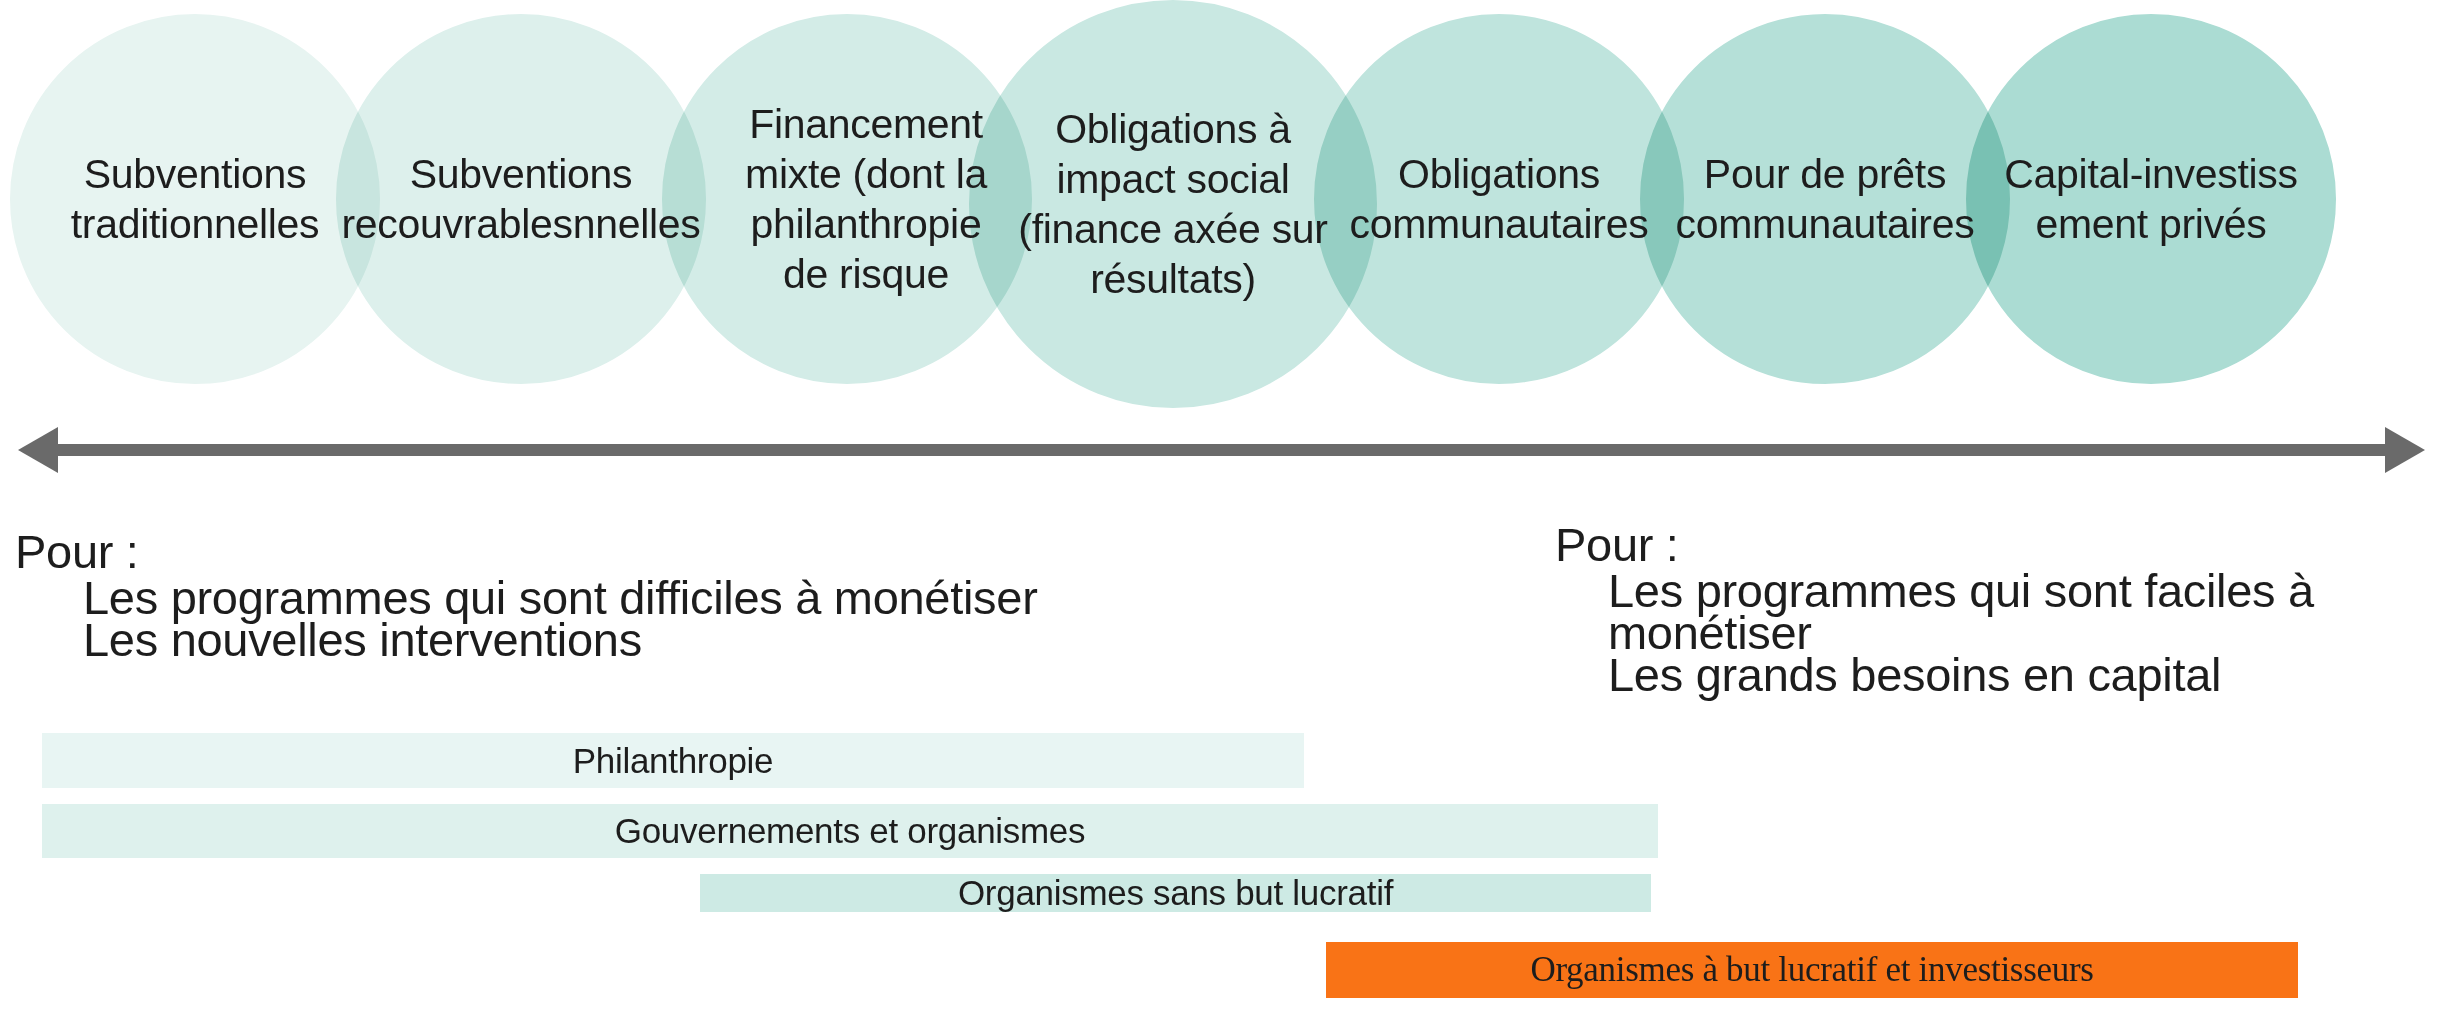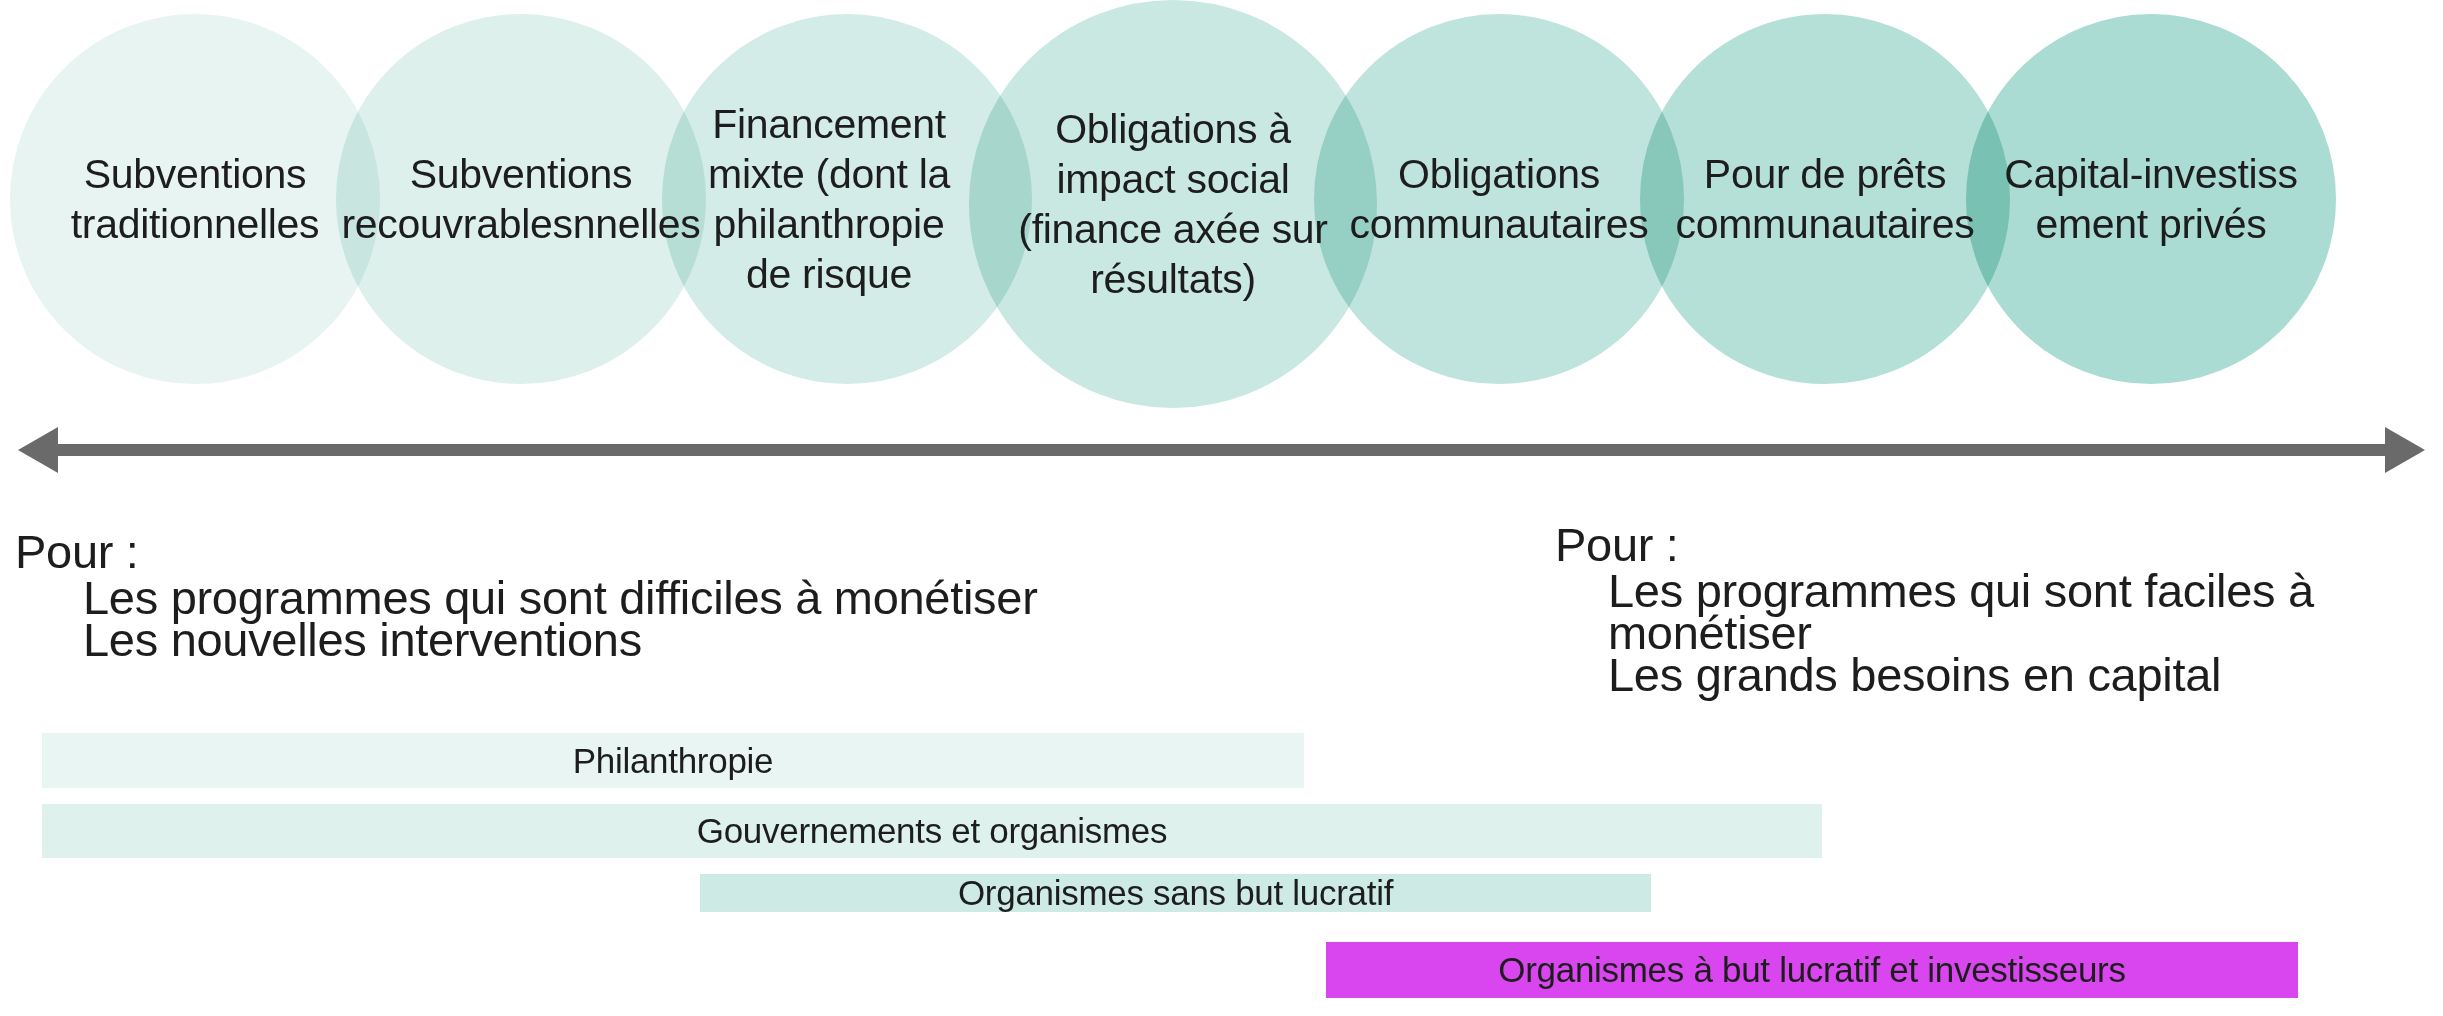--- a/index.html
+++ b/index.html
@@ -44,21 +44,21 @@
     justify-content: center;
     text-align: center;
     font-size: 41px;
     line-height: 50px;
     letter-spacing: -0.3px;
     white-space: pre-line;
     pointer-events: none;
   }
   .l1 { left: -15px; }
   .l2 { left: 311px; }
-  .l3 { left: 619px; }
+  .l3 { left: 656px; }
   .l4 { left: 963px; top: -4px; height: 416px; }
   .l5 { left: 1289px; }
   .l6 { left: 1615px; }
   .l7 { left: 1941px; }
   
   .arrow-shaft {
     position: absolute;
     left: 50px;
     top: 444px;
     width: 2343px;
@@ -97,21 +97,21 @@
   
   .bar {
     position: absolute;
     display: flex;
     align-items: center;
     justify-content: center;
     font-size: 35px;
     letter-spacing: -0.3px;
   }
   .bar1 { left: 42px;   top: 733px; width: 1262px; height: 55px; }
-  .bar2 { left: 42px;   top: 804px; width: 1780px; height: 54px; }
+  .bar2 { left: 42px;   top: 804px; width: 1616px; height: 54px; }
   .bar3 { left: 700px;  top: 874px; width: 951px;  height: 38px; }
   .bar4 { left: 1326px; top: 942px; width: 972px;  height: 56px; }
 </style>
 </head>
 <body style="--text-color: #1d1d1d; --arrow-color: #6a6a6a;">
 
 <div class="stage">
 
   <div>
     <div class="circle c1" style="background-color: rgb(231, 244, 241);"></div>
@@ -167,18 +167,18 @@
   <div>
     <div class="bar bar1" style="background-color: rgb(232, 245, 243);">
       <span>Philanthropie</span>
     </div>
     <div class="bar bar2" style="background-color: rgb(222, 241, 237);">
       <span>Gouvernements et organismes</span>
     </div>
     <div class="bar bar3" style="background-color: rgb(205, 234, 228);">
       <span>Organismes sans but lucratif</span>
     </div>
-    <div class="bar bar4" style="background-color: #d946ef;">
+    <div class="bar bar4" style="background-color: #f97316; font-family: Liberation Serif, serif;">
       <span>Organismes à but lucratif et investisseurs</span>
     </div>
   </div>
 
 </div>
 
 </body></html>

